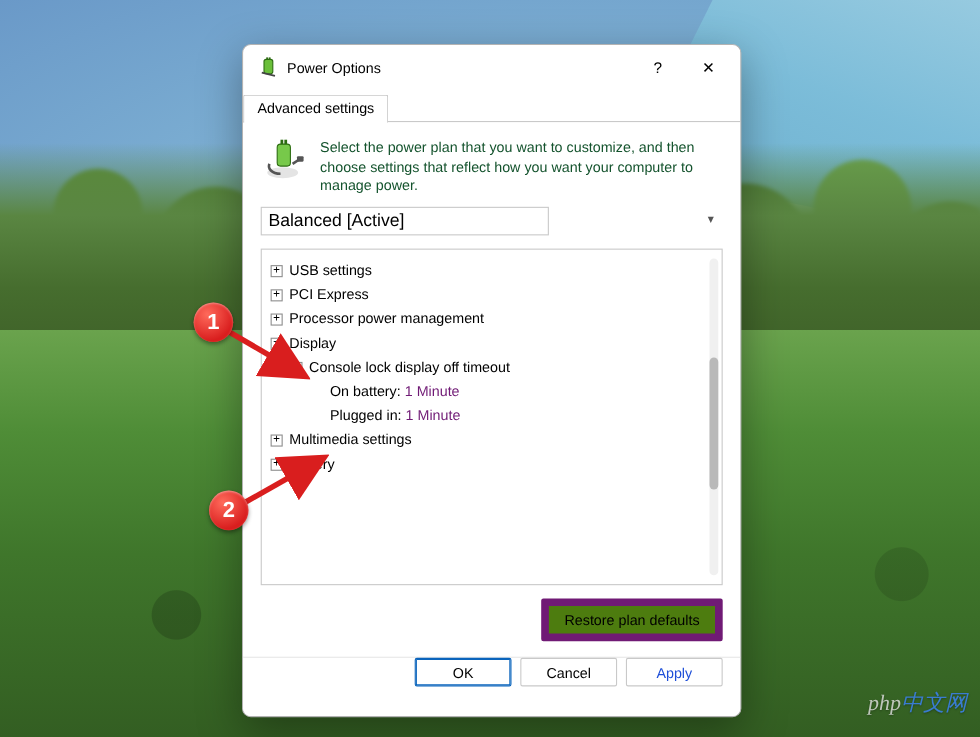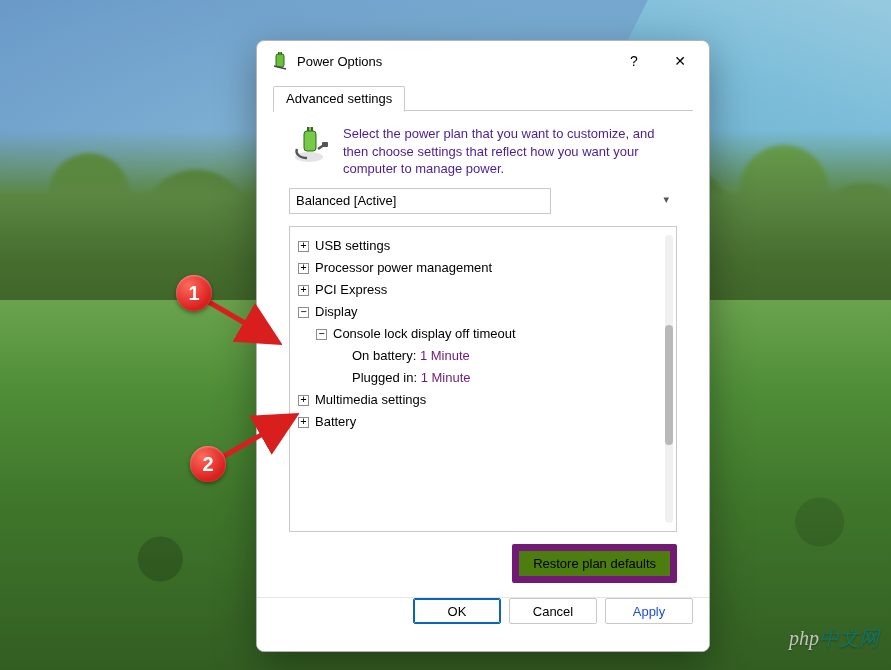--- a/index.html
+++ b/index.html
@@ -47,41 +47,40 @@
   .dialog {
     position:absolute;
     left:220px; top:40px;
     width:454px; height:612px;
     background:#fff;
     border:1px solid #b3b3b3;
     border-radius:8px;
     box-shadow:0 12px 40px rgba(0,0,0,0.35);
     display:flex; flex-direction:column;
     overflow:hidden;
-    margin-left:36px;
   }
   .titlebar { display:flex; align-items:center; height:40px; padding:0 6px 0 14px; }
   .title-icon { width:18px; height:18px; margin-right:8px; position:relative; }
   .title-text { flex:1; font-size:13px; color:#000; }
   .titlebtn { width:46px; height:32px; display:flex; align-items:center; justify-content:center; color:#000; border:none; background:transparent; font-size:14px; }
 
-  .client { flex:1; padding:0 16px; display:flex; flex-direction:column; }
+  .client { flex:1; padding:0 0; display:flex; flex-direction:column; }
 
   .tabstrip { display:flex; align-items:flex-end; height:30px; position:relative; }
   .tabstrip::after { content:""; position:absolute; left:0; right:0; bottom:0; height:1px; background:#c9c9c9; z-index:0; }
   .tab { position:relative; z-index:1; border:1px solid #c9c9c9; border-bottom:1px solid #fff; background:#fff; padding:4px 12px 5px; font-size:13px; border-radius:2px 2px 0 0; margin-bottom:-1px; }
 
   .panel { border-top:none; background:#fff; padding:14px 16px 14px; flex:1; display:flex; flex-direction:column; }
 
   .intro { display:flex; gap:14px; margin-bottom:10px; }
   .intro-icon { width:40px; height:40px; flex:none; }
-  .intro-text { font-size:13px; line-height:1.35; color:#4c1d95; }
+  .intro-text { font-size:13px; line-height:1.35; color:#14532d; }
   .plan-select-wrap { position:relative; display:inline-block; }
   .plan-select-wrap::after { content:"▾"; position:absolute; right:8px; top:5px; color:#555; pointer-events:none; font-size:11px; }
-  select.plan { width:262px; height:26px; border:1px solid #c9c9c9; background:#fff; padding:2px 6px; font:inherit; font-size:13px; appearance:none; -webkit-appearance:none; }
+  select.plan { width:262px; height:26px; border:1px solid #c9c9c9; background:#fff; padding:2px 6px; font:inherit; font-size:16px; appearance:none; -webkit-appearance:none; }
 
   .tree-box { border:1px solid #c9c9c9; flex:1; min-height:260px; padding:8px 4px 8px 6px; position:relative; overflow:hidden; }
   .tree-scroll { position:absolute; right:3px; top:8px; width:8px; height:calc(100% - 16px); background:#f0f0f0; border-radius:4px; }
   .tree-thumb { position:absolute; right:3px; top:98px; width:8px; height:120px; background:#b9b9b9; border-radius:4px; }
 
   .tree ul { list-style:none; margin:0; padding:0 0 0 18px; }
   .tree > ul { padding-left:2px; }
   .tree li { line-height:22px; white-space:nowrap; color:#000; }
   .expander { display:inline-flex; width:11px; height:11px; border:1px solid #8d8d8d; align-items:center; justify-content:center; font-size:10px; line-height:1; margin-right:6px; vertical-align:middle; background:#fff; color:#000; font-family:monospace; padding:0; }
   .expander.plus::before { content:"+"; }
@@ -96,21 +95,21 @@
   .footer { height:54px; display:flex; justify-content:flex-end; gap:8px; padding:0 16px; border-top:1px solid #e6e6e6; background:#fff; }
   .footer button { width:88px; height:26px; font:inherit; font-size:13px; border:1px solid #c9c9c9; background:#fff; border-radius:2px; }
   .footer button.default { border-color:#0a64bc; outline:1px solid #0a64bc; outline-offset:-2px; }
   .footer button:disabled { color:#1d4ed8; }
 
   
   .callout { position:absolute; width:36px; height:36px; border-radius:50%; background:radial-gradient(circle at 35% 30%,#ff6a5b,#d91e1e 70%); color:#fff; display:flex; align-items:center; justify-content:center; font-size:20px; font-weight:600; box-shadow:0 2px 4px rgba(0,0,0,0.4), inset 0 1px 2px rgba(255,255,255,0.4); z-index:20; }
   .arrow { position:absolute; z-index:19; }
 
   .watermark { position:absolute; right:12px; bottom:18px; color:#ddd; font-style:italic; font-size:20px; opacity:0.82; font-family:Georgia,serif; text-shadow:0 1px 2px rgba(0,0,0,0.4); }
-  .watermark .accent { color:#0f766e; }
+  .watermark .accent { color:#3b82f6; }
 </style>
 </head>
 <body>
 
 <div class="sky"></div>
 <div class="river"></div>
 <div class="foliage"></div>
 <div class="treeline"></div>
 <div class="grass"></div>
 
@@ -160,22 +159,22 @@
       <div class="plan-select-wrap" style="margin-bottom:12px;">
         <select class="plan">
           <option>Balanced [Active]</option>
         </select>
       </div>
 
       <div class="tree-box">
         <div class="tree">
           <ul>
             <li><span class="expander plus"></span><span class="node-label">USB settings</span></li>
+            <li><span class="expander plus"></span><span class="node-label">PCI Express</span></li>
             <li><span class="expander plus"></span><span class="node-label">Processor power management</span></li>
-            <li><span class="expander plus"></span><span class="node-label">PCI Express</span></li>
             <li><span class="expander minus"></span><span class="node-label">Display</span>
               <ul>
                 <li><span class="expander minus"></span><span class="node-label">Console lock display off timeout</span>
                   <ul>
                     <li class="leaf"><span>On battery: </span><span class="val-link">1 Minute</span></li>
                     <li class="leaf"><span>Plugged in: </span><span class="val-link">1 Minute</span></li>
                   </ul>
                 </li>
               </ul>
             </li>

